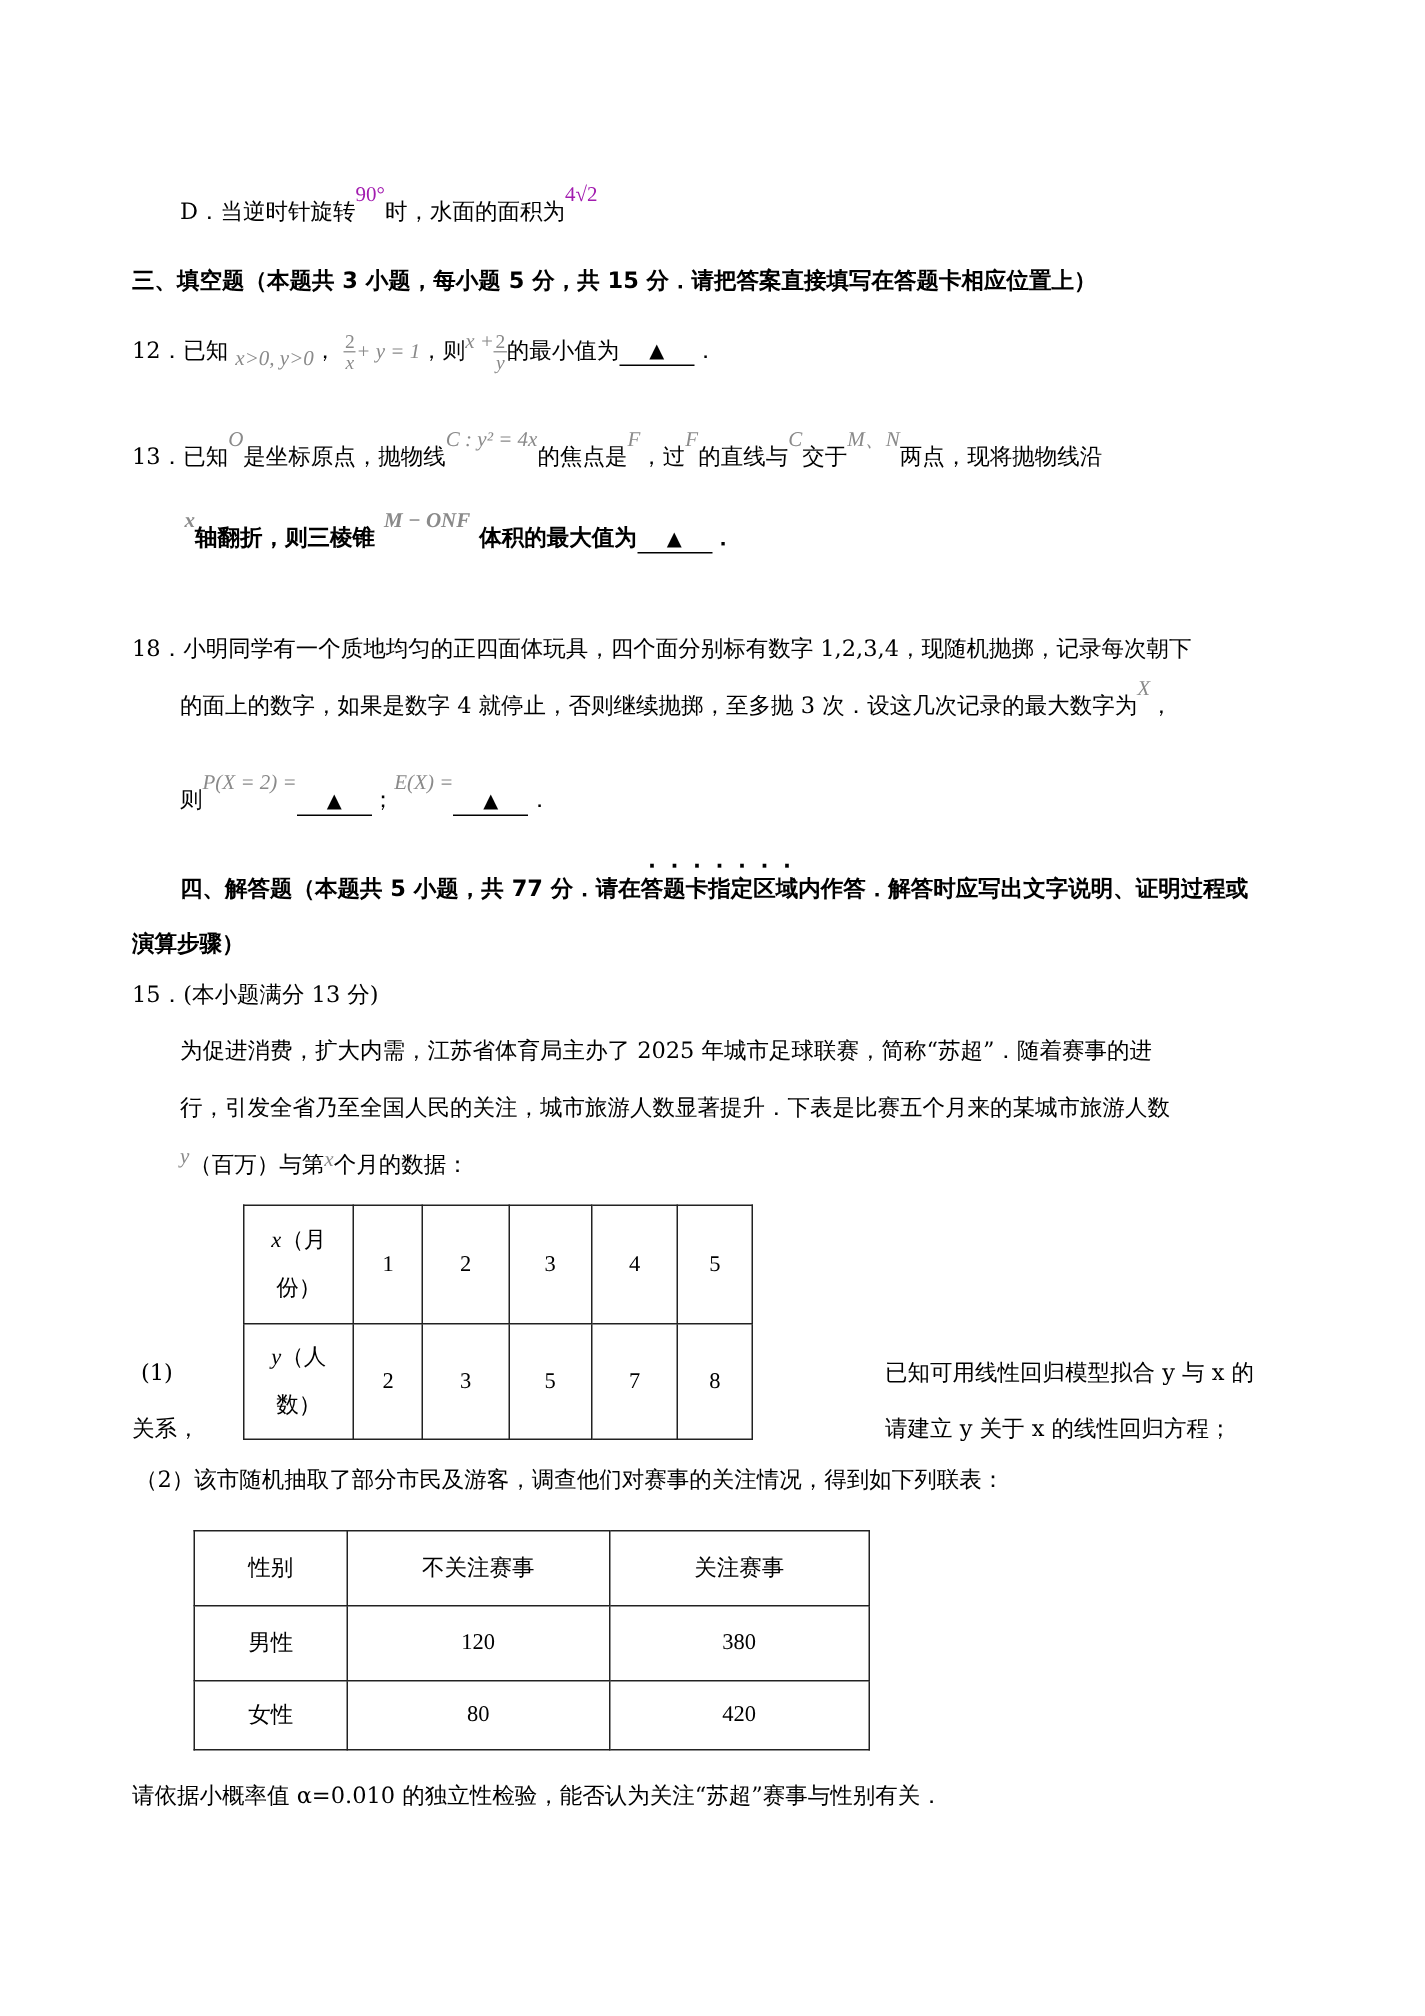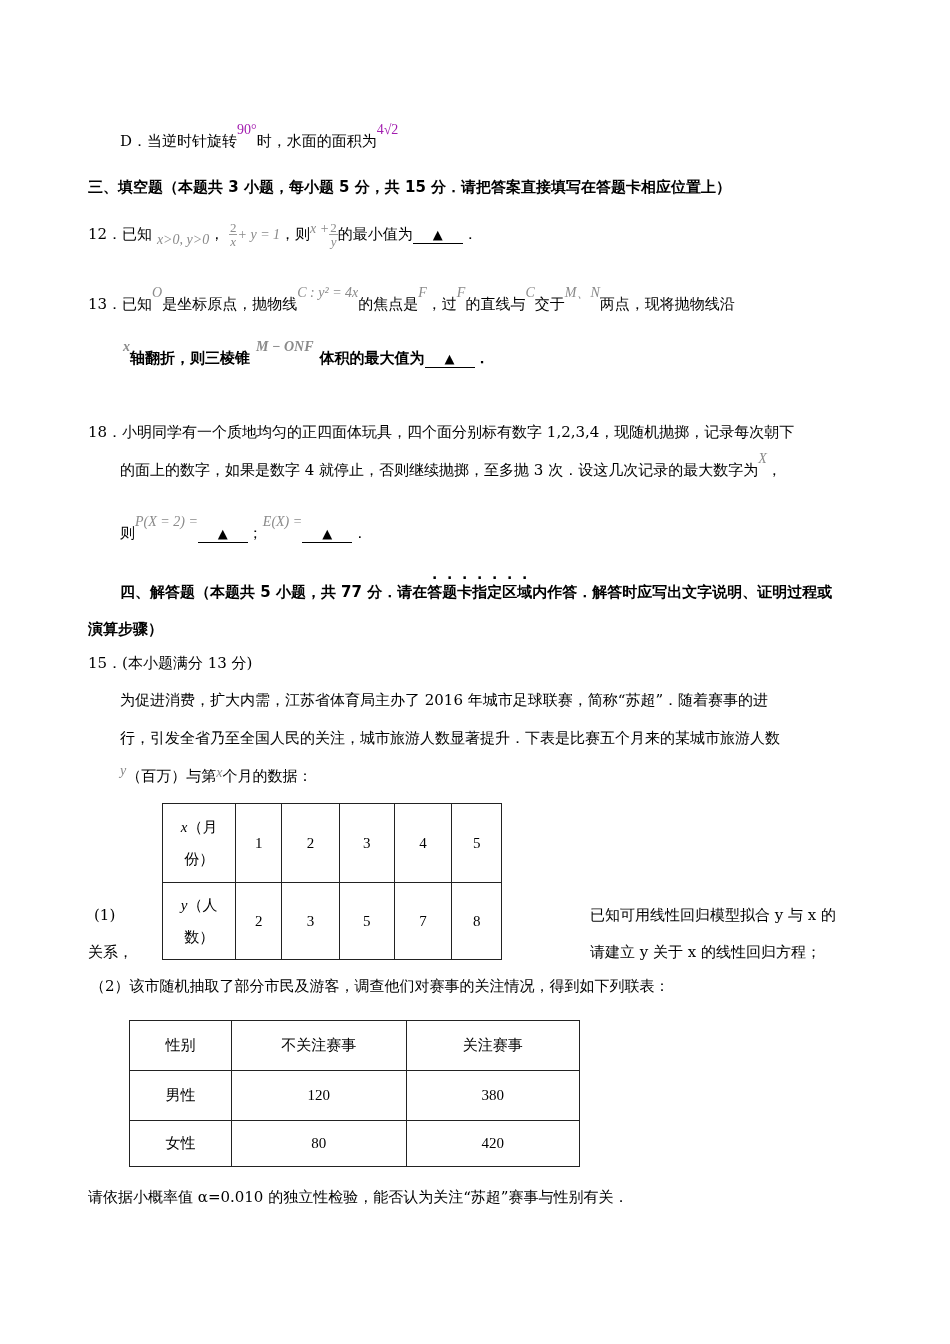--- a/index.html
+++ b/index.html
@@ -65,21 +65,21 @@
 <div class="abs txt" style="left:120px;top:523px;">
   <span>则</span><span class="math sup">P(X = 2) =</span><span class="blank" style="width:50px;">▲</span><span>；</span><span class="math sup">E(X) =</span><span class="blank" style="width:50px;">▲</span><span>．</span>
 </div>
 
 <div class="abs bold" style="left:88px;top:583px;margin-left:32px;">
   <span>四、解答题（本题共 5 小题，共 77 分．请在</span><span class="emph">答</span><span class="emph">题</span><span class="emph">卡</span><span class="emph">指</span><span class="emph">定</span><span class="emph">区</span><span class="emph">域</span><span>内作答．解答时应写出文字说明、证明过程或</span>
 </div>
 <div class="abs bold" style="left:88px;top:620px;text-align:right;">演算步骤）</div>
 
 <div class="abs txt" style="left:88px;top:653px;">15．(本小题满分 13 分)</div>
-<div class="abs txt" style="left:120px;top:690px;">为促进消费，扩大内需，江苏省体育局主办了 2016 年城市足球联赛，简称“苏超”．随着赛事的进</div>
+<div class="abs txt" style="left:120px;top:690px;">为促进消费，扩大内需，江苏省体育局主办了 2025 年城市足球联赛，简称“苏超”．随着赛事的进</div>
 <div class="abs txt" style="left:120px;top:728px;">行，引发全省乃至全国人民的关注，城市旅游人数显著提升．下表是比赛五个月来的某城市旅游人数</div>
 <div class="abs txt" style="left:120px;top:766px;">
   <span class="math sup" style="top:-6px;">y</span><span>（百万）与第</span><span class="math sup" style="top:-4px;">x</span><span>个月的数据：</span>
 </div>
 
 <table class="grid" style="left:162px;top:803px;width:340px;height:156px;">
   <tbody>
       <tr style="height:79px;">
     <td style="width:85px;line-height:32px;"><span class="it">x</span><span>（月</span><br><span>份）</span></td>
     <td style="width:56px;">1</td>

